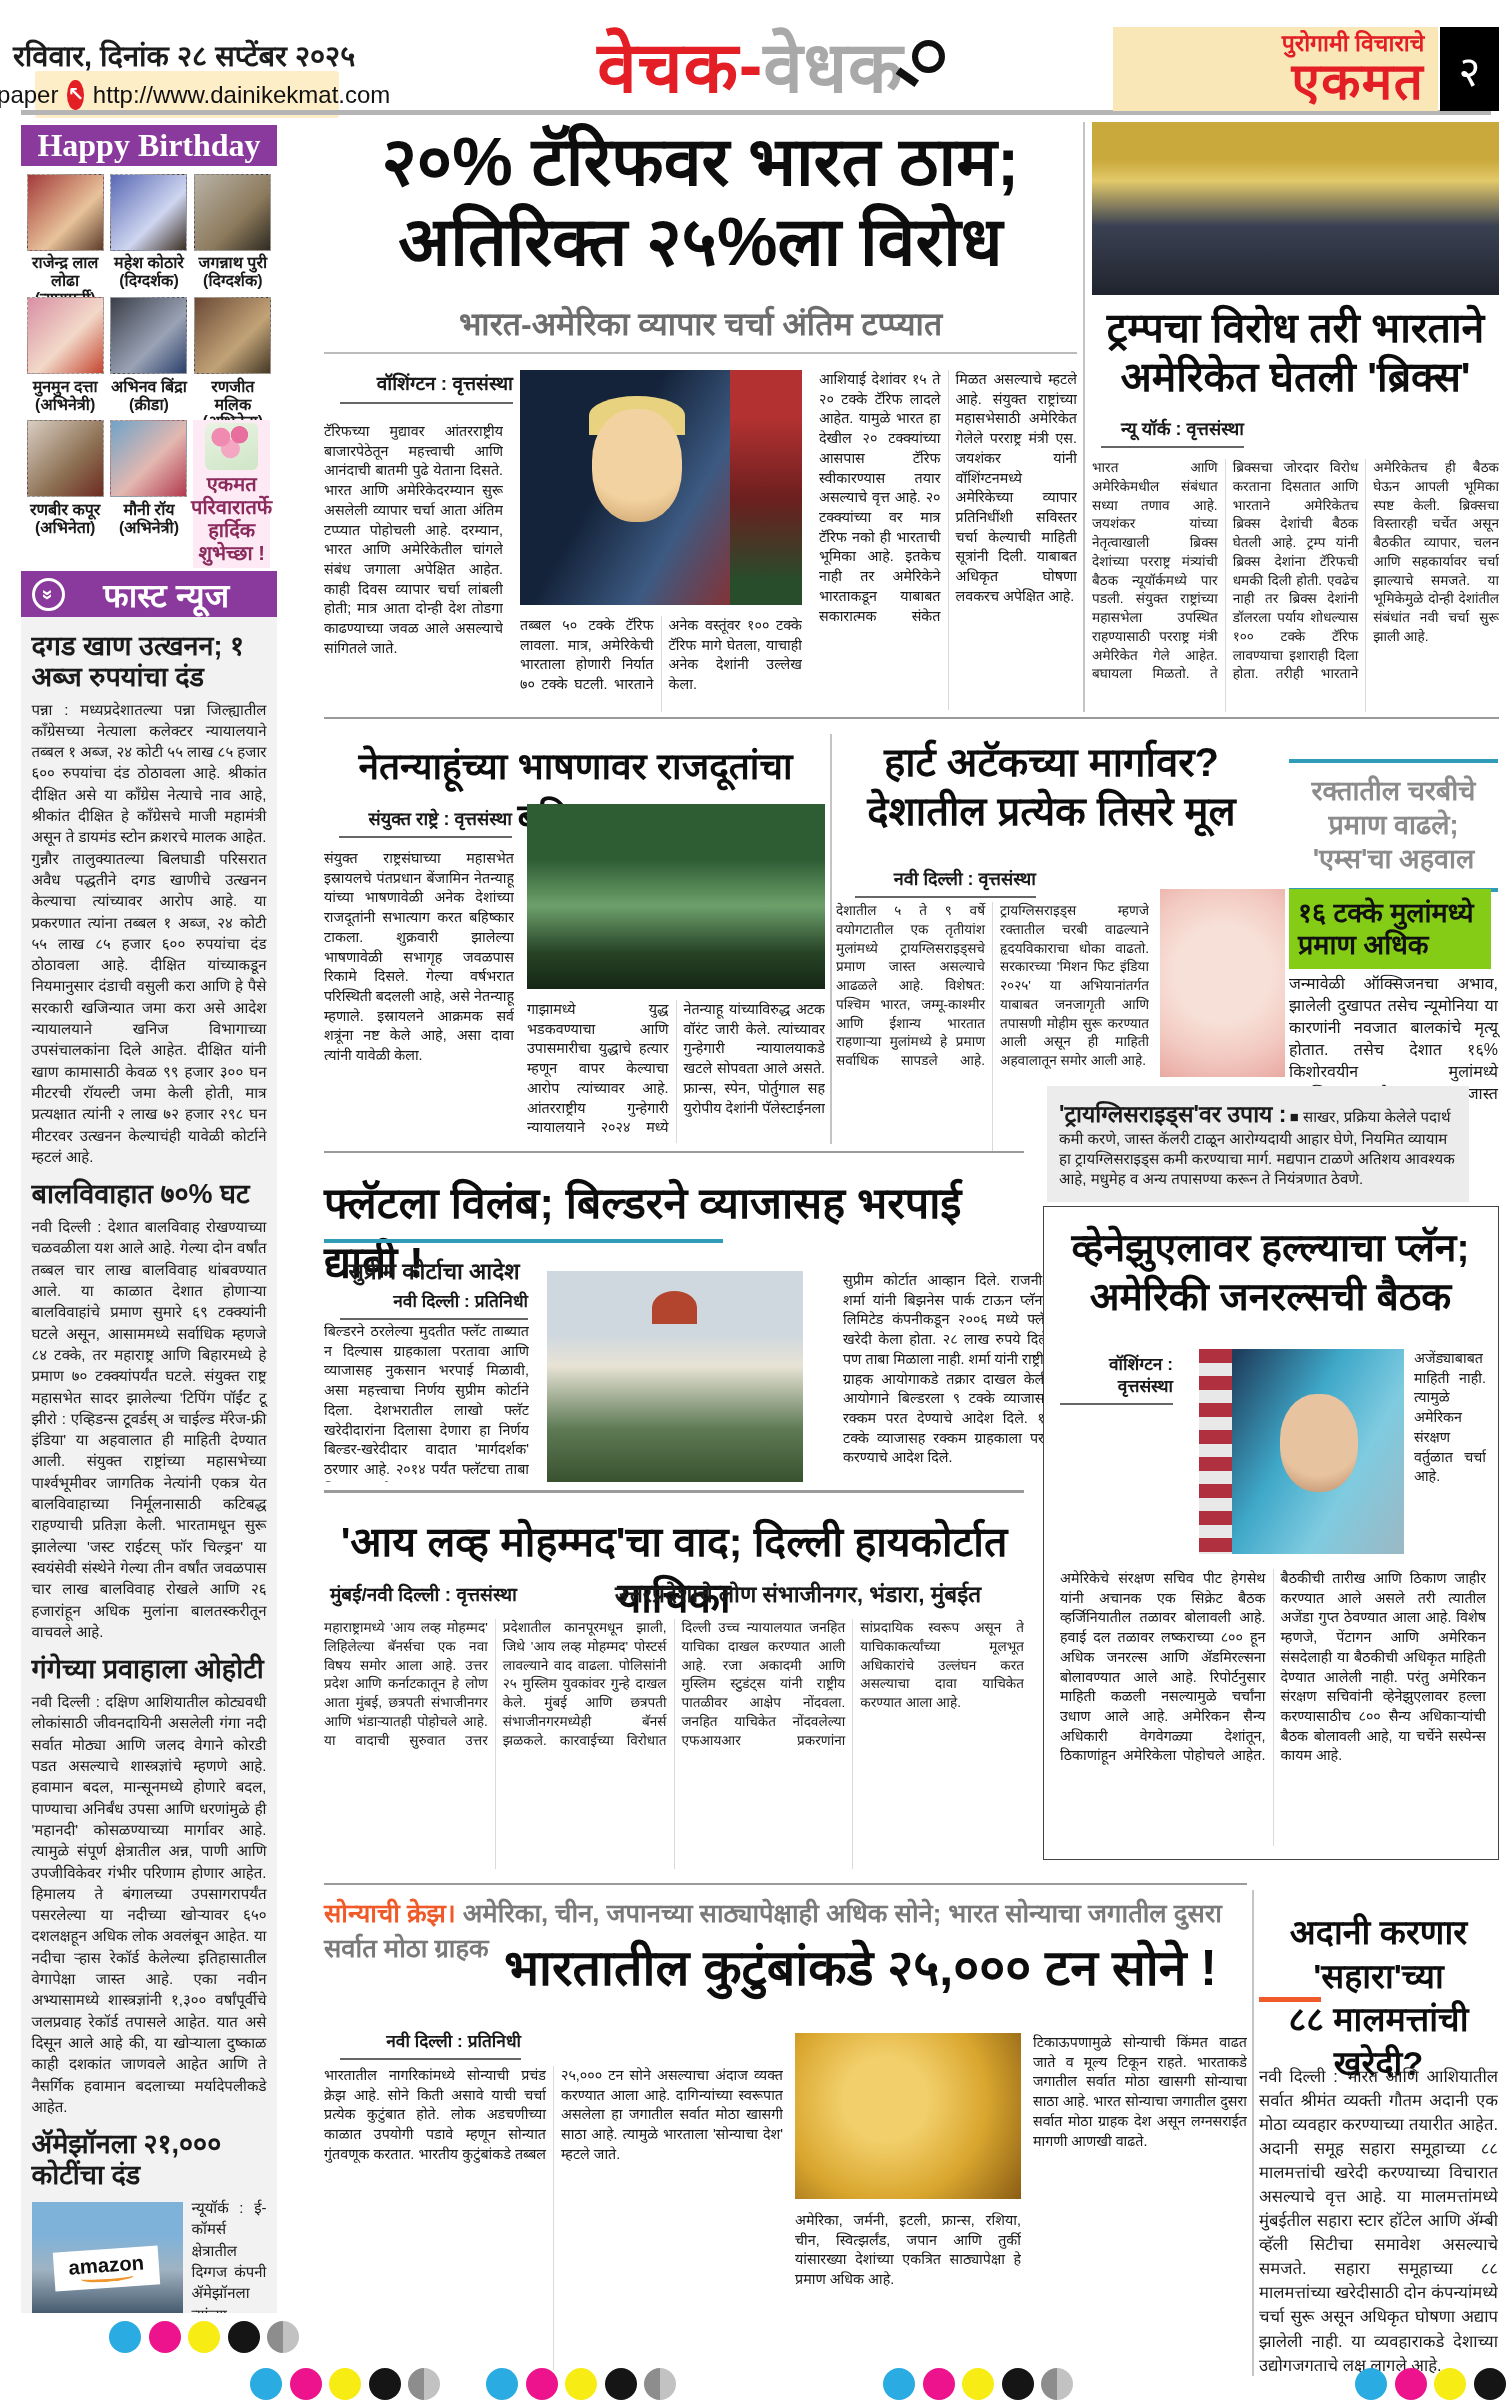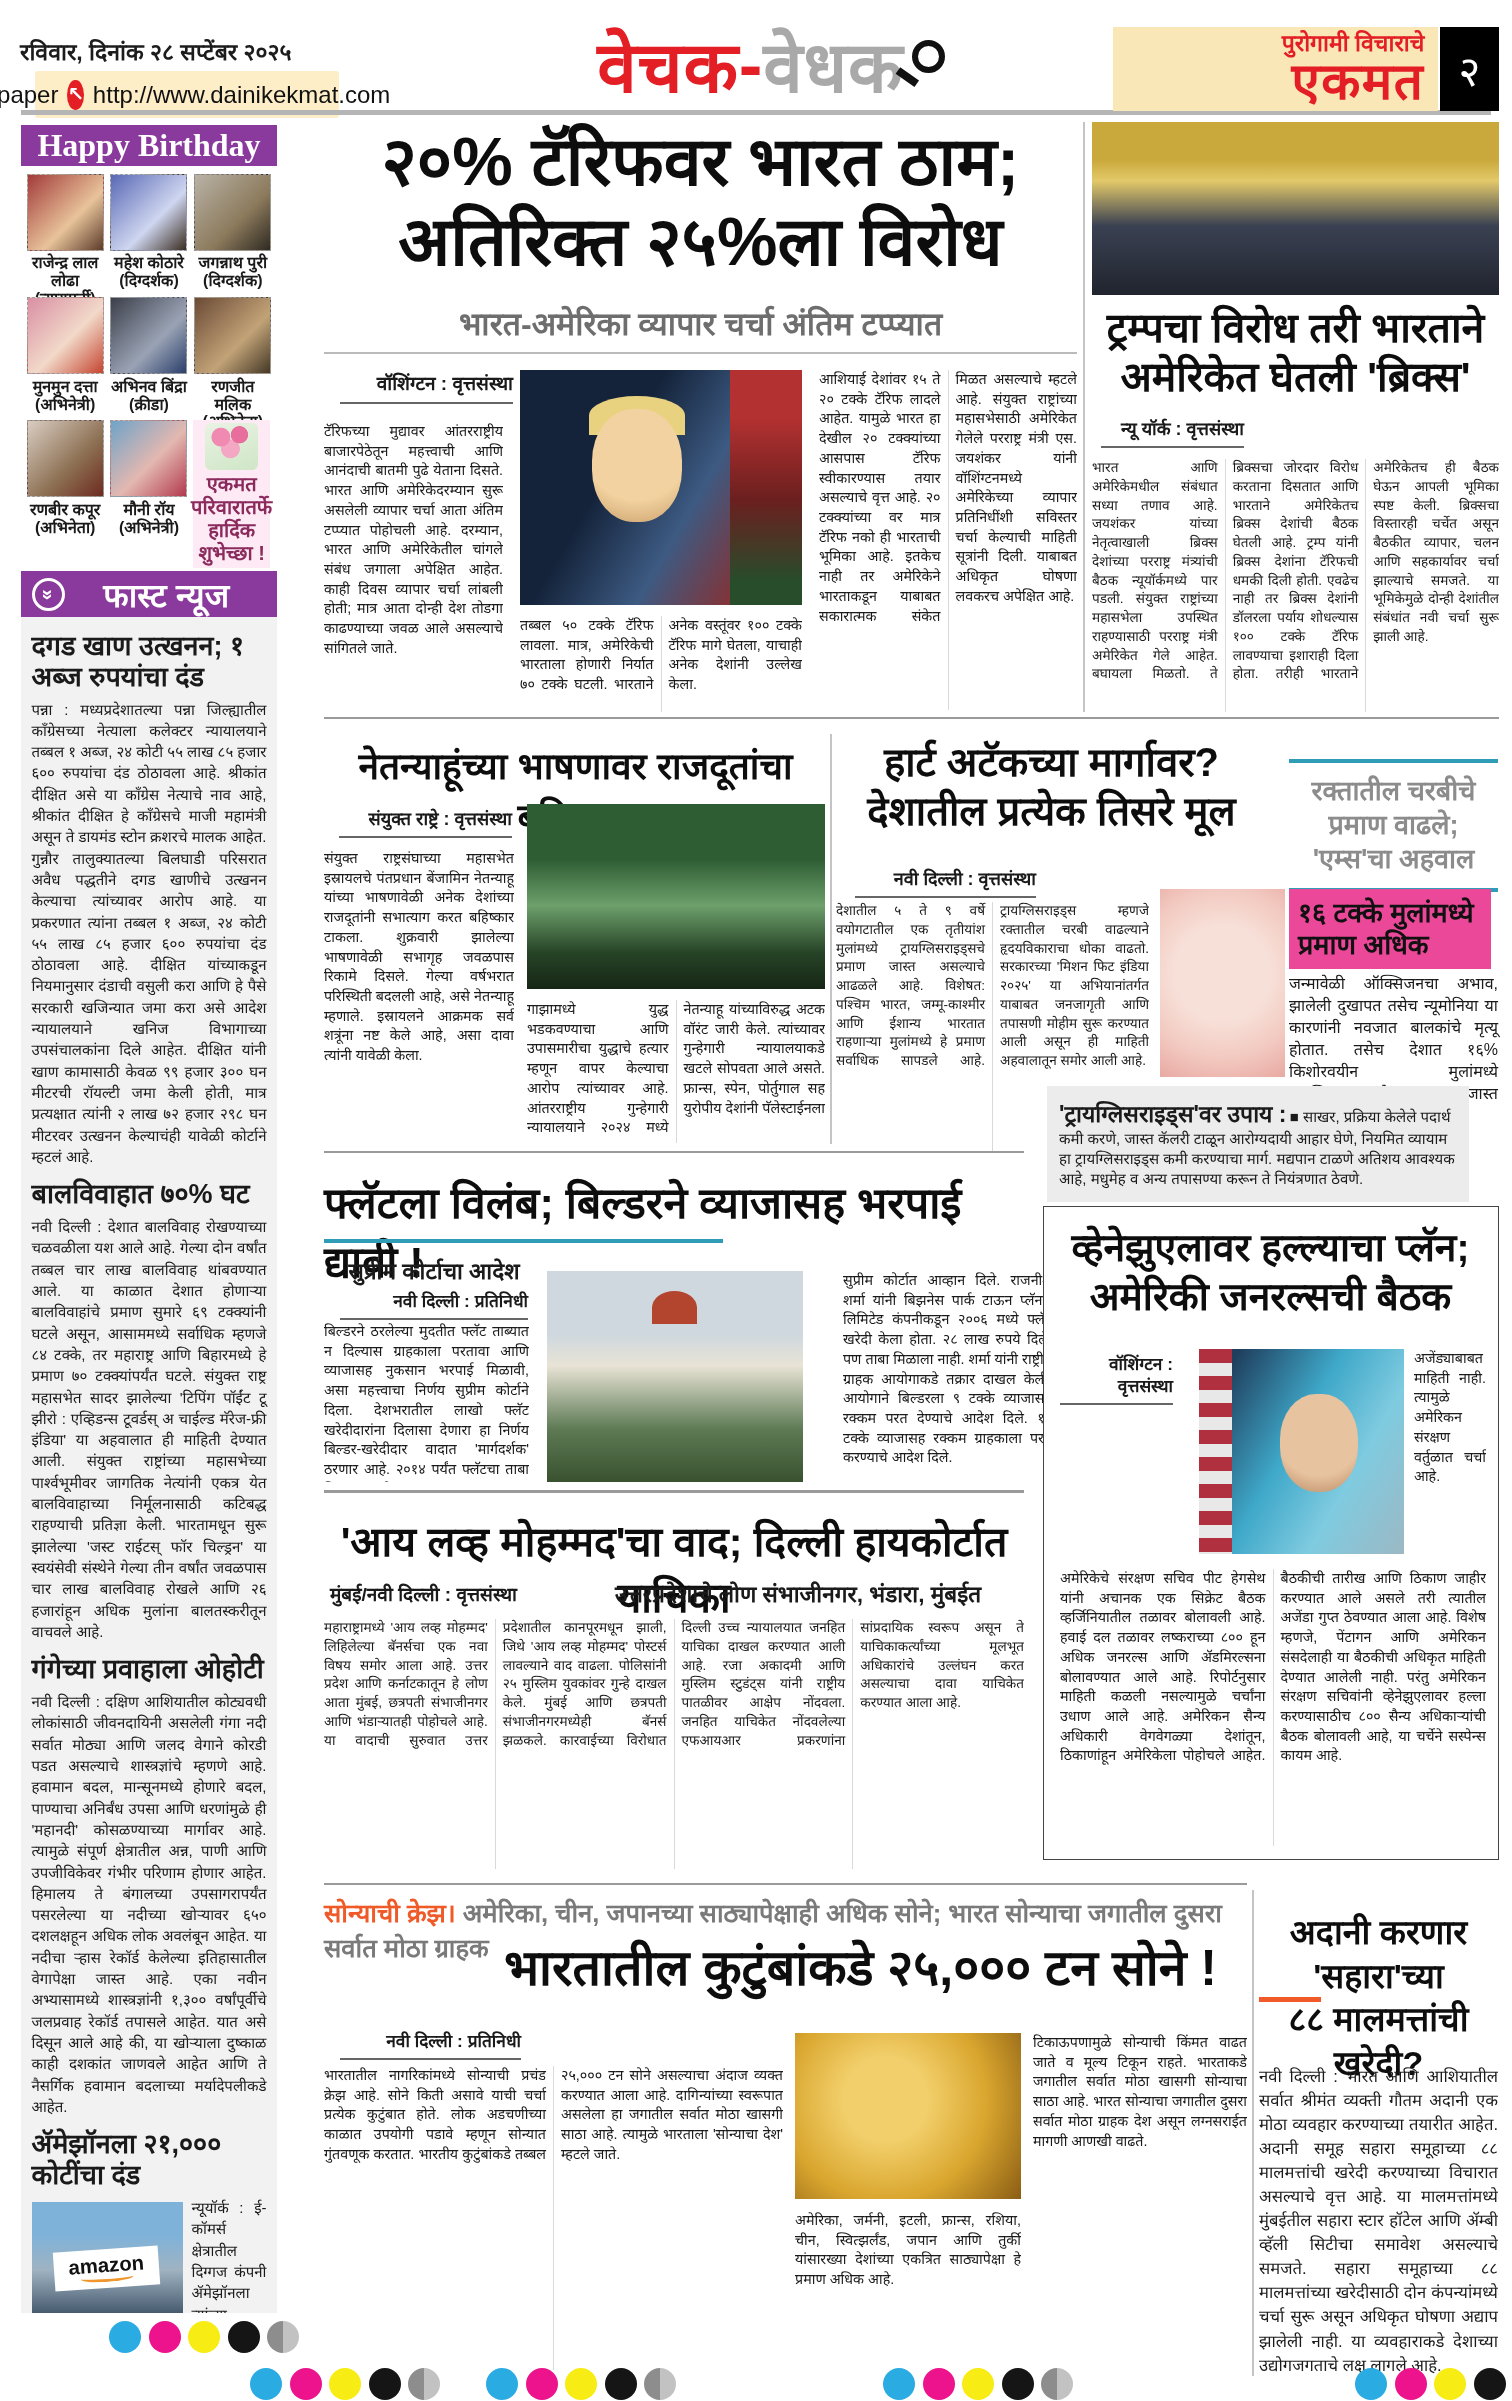--- a/index.html
+++ b/index.html
@@ -2,21 +2,21 @@
 <html style="font-size:12px"><head>
 <meta charset="utf-8">
 <style>
   html,body{margin:0;padding:0;background:#e9e9e9;}
   *{box-sizing:border-box;}
   .page{position:relative;width:1512px;height:2401px;background:#fff;margin:0 auto;
         font-family:"Liberation Sans","DejaVu Sans",sans-serif;color:#1a1a1a;overflow:hidden;}
   .abs{position:absolute;}
 
   
-  .date-line{left:20px;top:35px;font-size:23px;font-weight:bold;color:#1c1c1c;}
+  .date-line{left:13px;top:35px;font-size:29px;font-weight:bold;color:#1c1c1c;}
   .epaper-box{left:35px;top:71px;width:304px;height:47px;background:#fdeec7;border-radius:3px;
               display:flex;align-items:center;justify-content:center;gap:9px;font-size:24px;color:#111;}
   .epaper-arrow{display:inline-flex;width:30px;height:30px;border-radius:50%;background:#e31e25;color:#fff;
                 align-items:center;justify-content:center;font-size:19.6px;font-weight:bold;}
   .logo{left:544px;top:21px;width:467px;height:87px;display:flex;align-items:center;justify-content:center;
         font-size:71px;font-weight:bold;letter-spacing:0.8px;}
   .logo .l1{color:#e31e25;} .logo .sep{color:#e31e25;} .logo .l2{color:#a9a9a9;}
   .maglass{position:relative;width:50px;height:50px;margin-left:4.5px;}
   .maglass .ring{position:absolute;left:4.5px;top:0;width:33px;height:33px;border:6.8px solid #111;border-radius:50%;}
   .maglass .stick{position:absolute;left:-12px;top:33px;width:22.6px;height:7.5px;background:#111;transform:rotate(35deg);}
@@ -114,21 +114,21 @@
   
   .heart-hl{left:836px;top:738px;width:431px;font-size:40px;line-height:1.22;text-align:center;}
   .heart-byline{left:855px;top:866px;width:181px;font-size:18px;}
   .baby-photo{left:1160px;top:889px;width:125px;height:188px;
       background:radial-gradient(circle at 50% 45%,#f7e0d8 40%,#f2c9c0 70%,#e8a9a2);}
   .heart-body{left:836px;top:902px;width:313px;height:249px;font-size:13.6px;}
 
   
   .aiims-quote{left:1289px;top:759px;width:209px;border-top:4.5px solid #2f9db7;border-bottom:4.5px solid #2f9db7;
       padding:12px 3px;color:#8c8c8c;font-size:27px;font-weight:bold;line-height:1.25;text-align:center;}
-  .aiims-yellow{left:1289px;top:889px;width:202px;background:#ec4899;color:#111;font-size:27px;font-weight:bold;
+  .aiims-yellow{left:1289px;top:889px;width:202px;background:#84cc16;color:#111;font-size:27px;font-weight:bold;
       line-height:1.2;padding:7.5px 9px;}
   .aiims-text{left:1289px;top:973px;width:209px;height:105px;font-size:16px;line-height:1.38;text-align:justify;}
 
   
   .remedy{left:1047px;top:1086px;width:422px;height:116px;background:#ececec;padding:10.5px 12px;overflow:hidden;}
   .remedy .t{font-size:23px;font-weight:bold;}
   .remedy .b{font-size:15px;line-height:1.35;text-align:justify;}
 
   
   .flat-hl{left:324px;top:1172px;width:700px;font-size:43px;text-align:left;}

